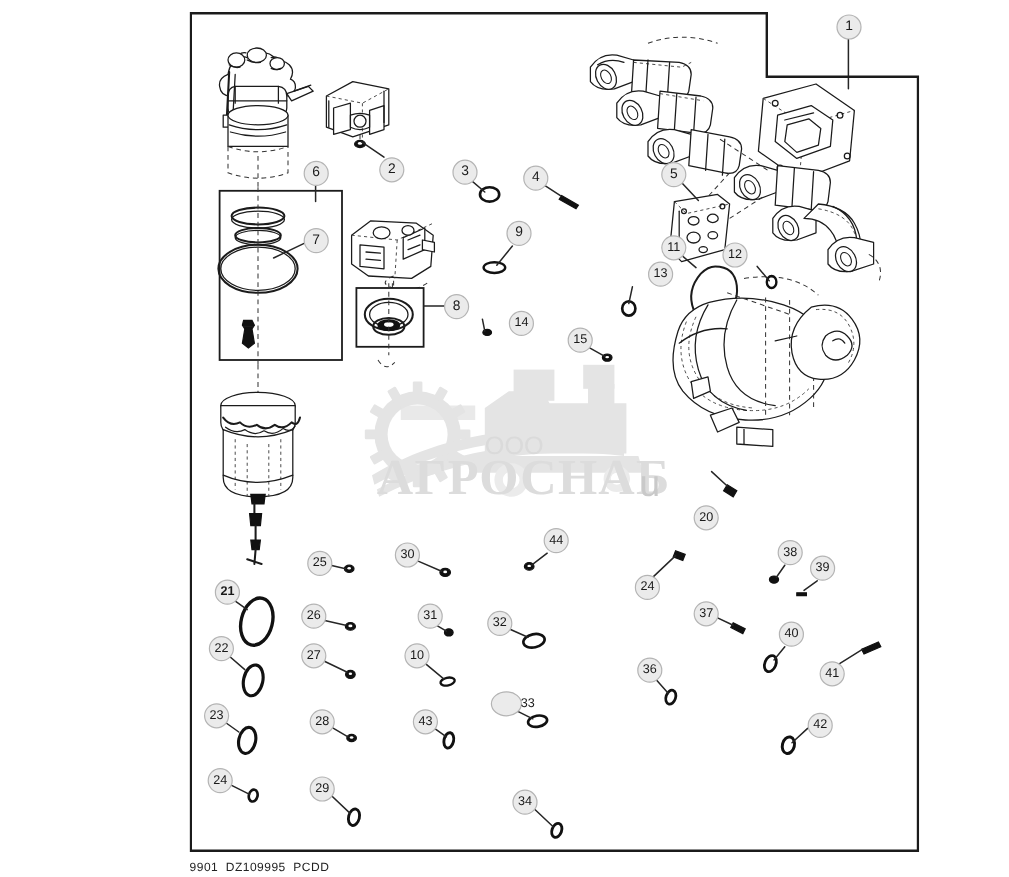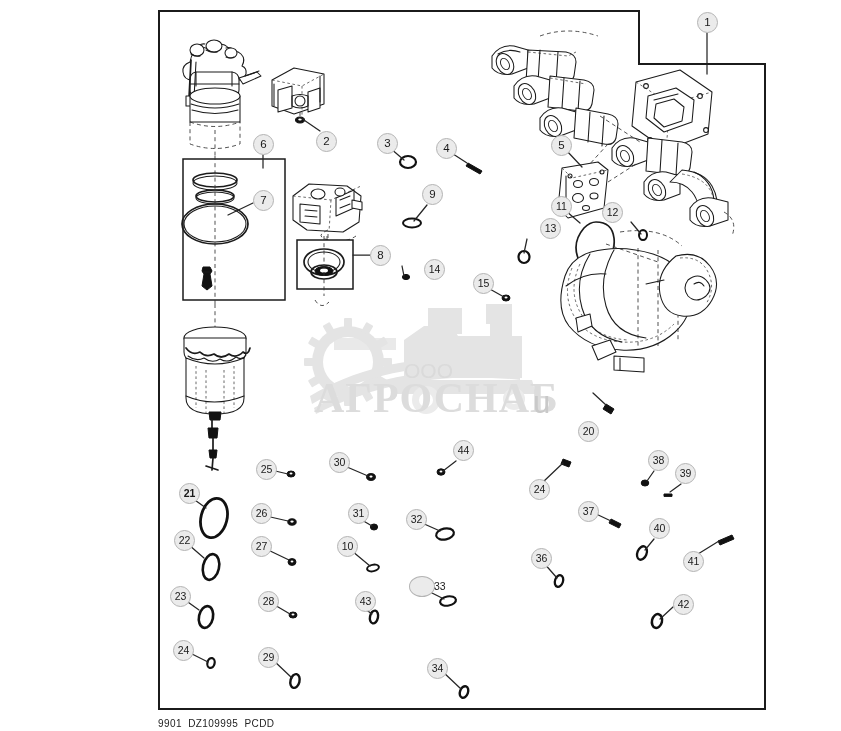--- a/index.html
+++ b/index.html
@@ -501,19 +501,19 @@
       <div class="callout small" style="left: 409px; top: 576px; padding-left: 24px;">33</div>
       <div class="callout small" style="left: 427px; top: 658px;">34</div>
       <div class="callout small" style="left: 529px; top: 479px;">24</div>
       <div class="callout small" style="left: 531px; top: 548px;">36</div>
       <div class="callout small" style="left: 578px; top: 501px;">37</div>
       <div class="callout small" style="left: 648px; top: 450px;">38</div>
       <div class="callout small" style="left: 675px; top: 463px;">39</div>
       <div class="callout small" style="left: 649px; top: 518px;">40</div>
       <div class="callout small" style="left: 683px; top: 551px;">41</div>
       <div class="callout small" style="left: 673px; top: 594px;">42</div>
-      <div class="callout small" style="left: 355px; top: 591px;">43</div>
+      <div class="callout small" style="left: 344px; top: 591px;">43</div>
       <div class="callout small" style="left: 453px; top: 440px; text-align: center;">44</div>
     </div>
 
   <div id="footer">9901  DZ109995  PCDD</div>
 
 </div>
 
 </body></html>

